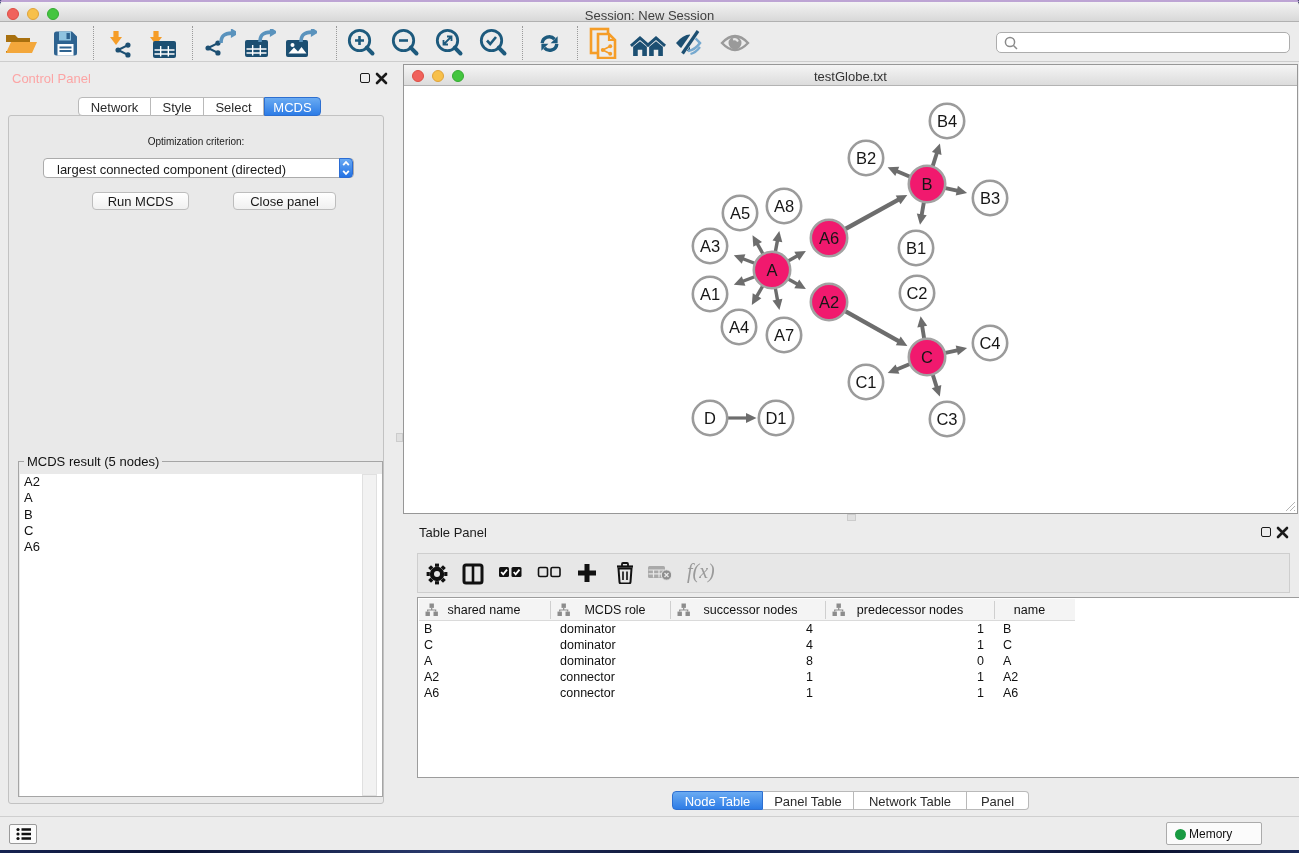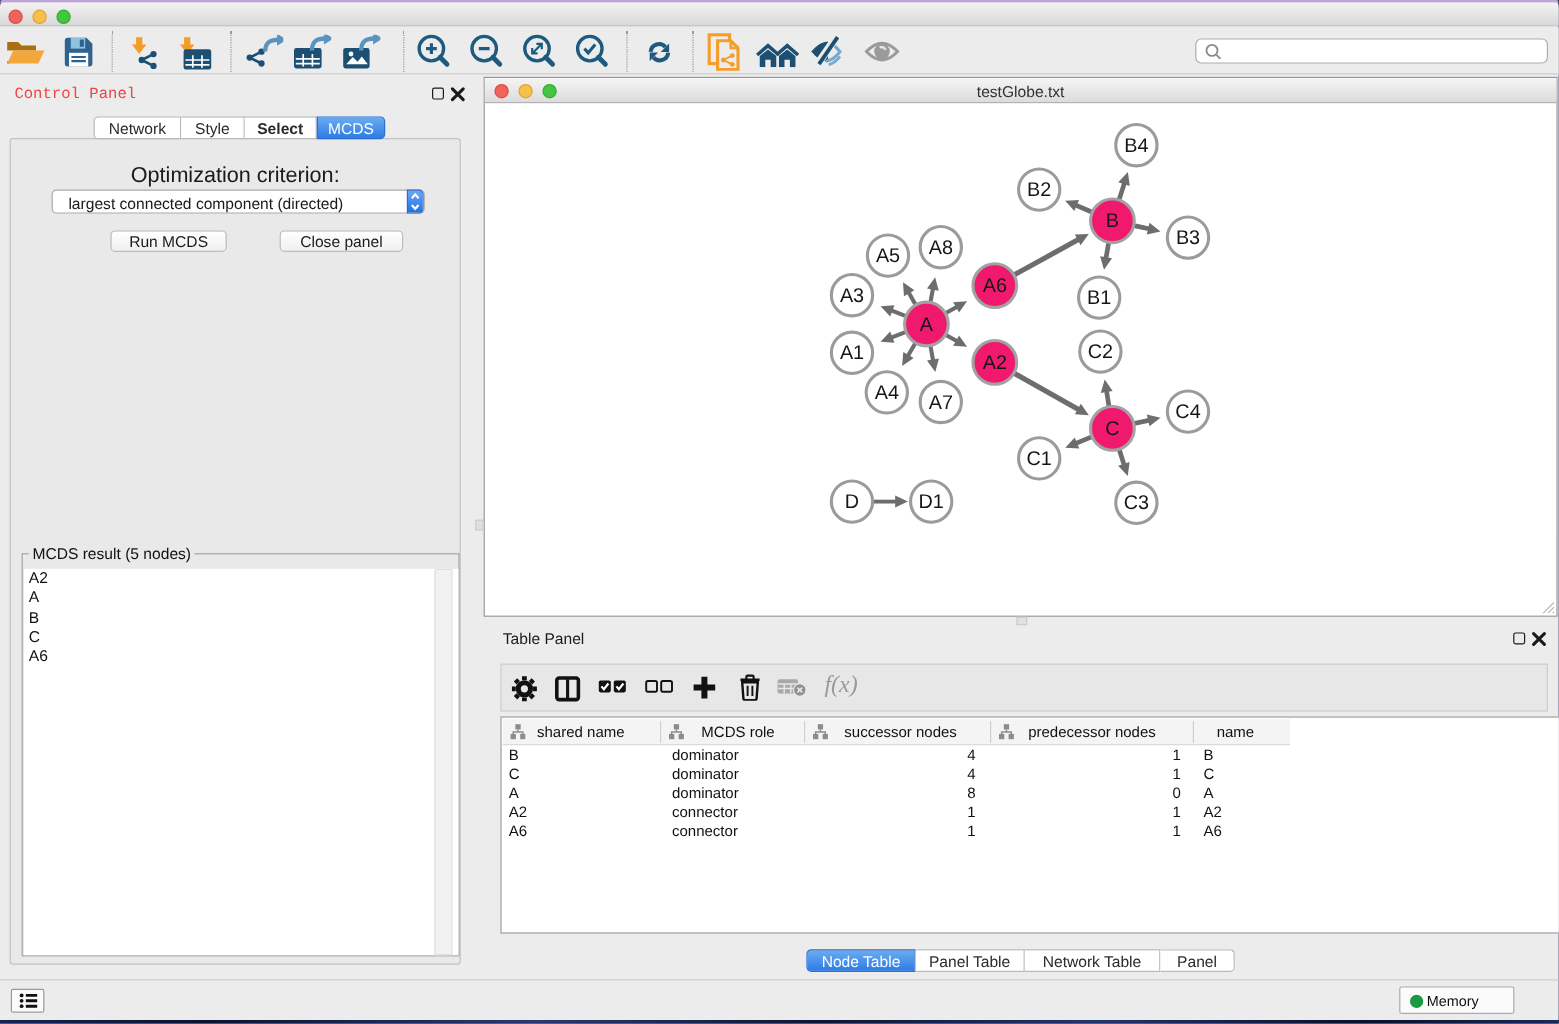--- a/index.html
+++ b/index.html
@@ -12,27 +12,27 @@
 #ptop { left:0; top:0; width:1299px; height:2px; background:#bda4d4; border-radius:5px 5px 0 0; }
 #titlebar { left:0; top:2px; width:1299px; height:20px;
   background:linear-gradient(#f3f3f3,#d8d8d8); border-bottom:1px solid #b1b1b1; border-radius:5px 5px 0 0; }
 .tl { position:absolute; width:12px; height:12px; border-radius:50%; top:6px; }
 #title { left:0; right:0; top:6px; text-align:center; font-size:13px; color:#404040; }
 #toolbar { left:0; top:23px; width:1299px; height:39px; background:#ececec; border-bottom:1px solid #cdcdcd; }
 .tsep { position:absolute; top:3px; height:34px; width:0; border-left:1px dotted #9a9a9a; }
 #searchbox { position:absolute; left:996px; top:9px; width:294px; height:21px; background:#fff;
   border:1px solid #adadad; border-radius:5px; }
 
-#cp-title { left:12px; top:71px; font-size:13px; color:#ef4444;font-family:Liberation Mono, monospace; }
+#cp-title { left:12px; top:71px; font-size:13px; color:#fca5a5; }
 .wbtn-sq { position:absolute; width:10px; height:10px; border:1.6px solid #1a1a1a; border-radius:2px; }
 #cp-box { left:8px; top:115px; width:376px; height:689px; background:#e9e9e9; border:1px solid #c2c2c2; border-radius:3px; }
 .tab { position:absolute; top:97px; height:19px; font-size:13px; color:#2b2b2b; text-align:center;
   line-height:19px; background:#fff; border:1px solid #b9b9b9; }
 #tab-mcds { background:linear-gradient(#6aabf2,#2d7ce6); color:#fff; border-color:#2d6fd0; }
-#opt-label { left:8px; top:136px; width:376px; text-align:center; font-size:18px; color:#1a1a1a; }
+#opt-label { left:8px; top:136px; width:376px; text-align:center; font-size:10px; color:#1a1a1a; }
 #combo { left:43px; top:158px; width:311px; height:20px; background:#fff; border:1px solid #ababab; border-radius:4px; }
 #combo-text { position:absolute; left:13px; top:2.5px; font-size:13px; color:#1a1a1a; }
 #combo-btn { position:absolute; right:0px; top:-1px; width:14px; height:20px;
   background:linear-gradient(#68a9f3,#2272e4); border-radius:0 4px 4px 0; border:1px solid #2a6cd4; }
 .btn { position:absolute; height:18px; background:linear-gradient(#ffffff,#f0f0f0); border:1px solid #bdbdbd;
   border-radius:4px; font-size:13px; color:#1a1a1a; text-align:center; line-height:17px; }
 #fieldset { left:18px; top:461px; width:365px; height:336px; border:1px solid #a5a5a5; }
 #fs-legend { position:absolute; left:5px; top:-8px; background:#e9e9e9; padding:0 3px; font-size:13px; color:#111; }
 #mlist { position:absolute; left:1px; top:12px; width:362px; height:322px; background:#fff; }
 #mlist div { font-size:13px; line-height:16.3px; padding-left:4px; color:#111; }
@@ -63,20 +63,21 @@
 </style>
 </head>
 <body>
 <div class="abs" id="desk"></div>
 <div class="abs" id="win"></div>
 <div class="abs" id="ptop"></div>
 <div class="abs" id="titlebar">
   <div class="tl" style="left:7px; background:#f0625c; border:1px solid #dd4e44;"></div>
   <div class="tl" style="left:27px; background:#f7c04a; border:1px solid #e0a33a;"></div>
   <div class="tl" style="left:47px; background:#44c53f; border:1px solid #35ab33;"></div>
+  <div class="abs" id="title">Session: New Session</div>
 </div>
 <div class="abs" id="toolbar">
 <svg class="abs" style="left:4px;top:7px" width="34" height="26" viewBox="0 0 34 26">
       <path d="M2 5 h9 l3 3 h12 v4 h-24 Z" fill="#a8700f"></path>
       <path d="M2 5 v16 h3 l-1 2 h-2 Z" fill="#a8700f"></path>
       <path d="M7 12 h26 l-5 11 h-26 Z" fill="#f3a73b"></path>
     </svg>
 <svg class="abs" style="left:52px;top:7px" width="27" height="27" viewBox="0 0 27 27">
       <path d="M2 4 a2.5 2.5 0 0 1 2.5 -2.5 H20 L25 6.5 V23 a2.5 2.5 0 0 1 -2.5 2.5 H4.5 A2.5 2.5 0 0 1 2 23 Z" fill="#2e6390"></path>
       <rect x="7" y="1.5" width="12" height="9" fill="#8fc3e0"></rect>
@@ -184,21 +185,21 @@
 </div>
 
 <div class="abs" id="cp-title">Control Panel</div>
 <div class="wbtn-sq" style="left:360px; top:73px;"></div>
 <svg class="abs" style="left:375px; top:72px;" width="13" height="13">
     <path d="M2 2 L11 11 M11 2 L2 11" stroke="#1a1a1a" stroke-width="2.6" stroke-linecap="round"></path>
   </svg>
 <div class="abs" id="cp-box"></div>
 <div class="tab" style="left:78px; width:73px; border-radius:4px 0 0 4px;">Network</div>
 <div class="tab" style="left:151px; width:53px; border-left:none;">Style</div>
-<div class="tab" style="left:204px; width:60px; border-left:none;font-weight:bold;">Select</div>
+<div class="tab" style="left:204px; width:60px; border-left:none;">Select</div>
 <div class="tab" id="tab-mcds" style="left:264px; width:57px; border-radius:0 4px 4px 0;">MCDS</div>
 <div class="abs" id="opt-label">Optimization criterion:</div>
 <div class="abs" id="combo">
   <div id="combo-text">largest connected component (directed)</div>
   <div id="combo-btn">
       <svg width="12" height="18" style="position:absolute;left:0px;top:0px">
         <path d="M3.2 6.2 L6 3 L8.8 6.2" stroke="#fff" stroke-width="1.8" fill="none"></path>
         <path d="M3.2 11.8 L6 15 L8.8 11.8" stroke="#fff" stroke-width="1.8" fill="none"></path>
       </svg>
     </div>

